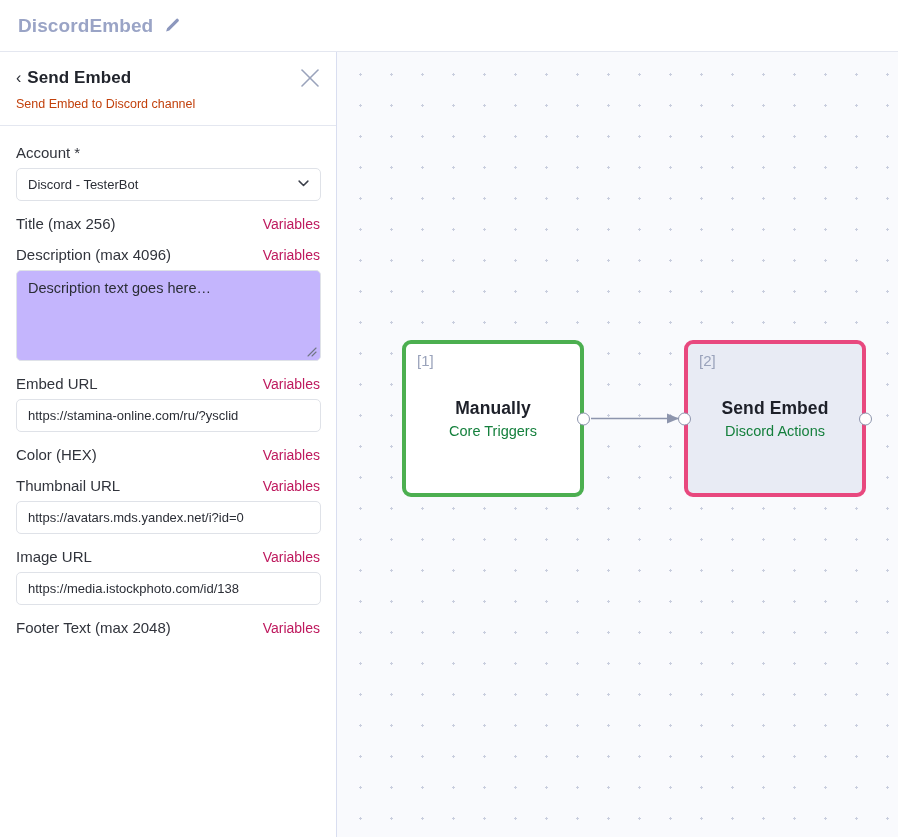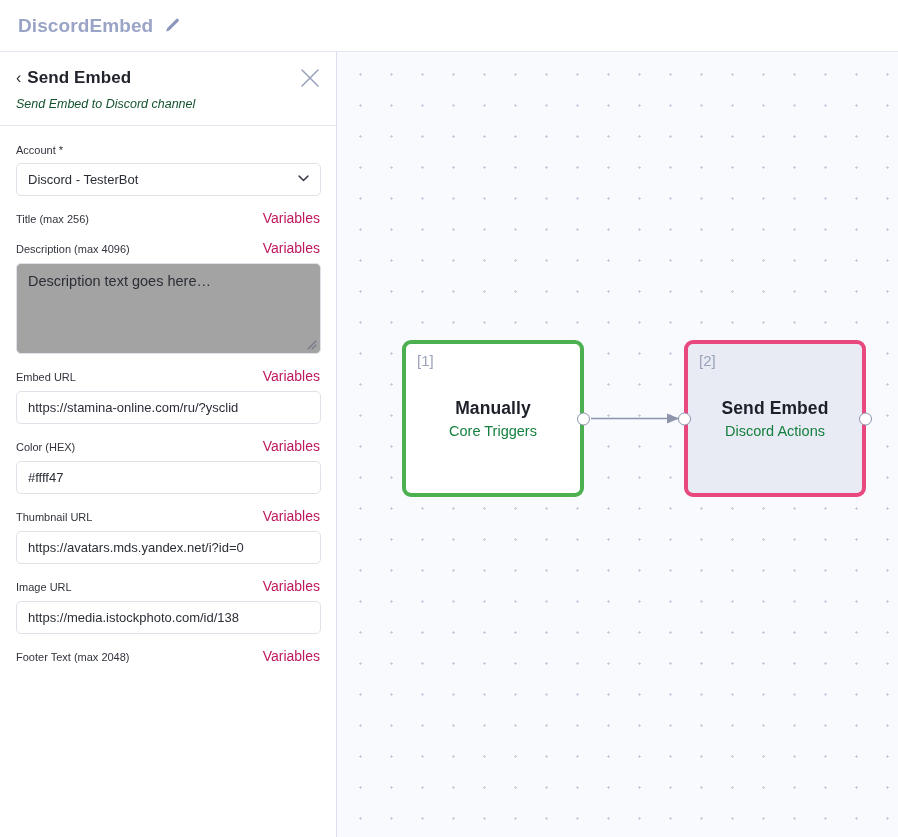--- a/index.html
+++ b/index.html
@@ -64,22 +64,21 @@
   }
   .panel-title {
     font-size: 17px;
     font-weight: 700;
     color: #21242c;
     letter-spacing: .1px;
   }
   .panel-sub {
     margin-top: 9px;
     font-size: 12.5px;
-    color: #14532d;
-    font-style: italic;
+    color: #c2410c;
   }
   .close-x {
     position: absolute;
     top: 14px;
     right: 14px;
     width: 24px; height: 24px;
     cursor: pointer;
   }
 
   .form {
@@ -88,21 +87,21 @@
     flex: 1;
   }
   .field { margin-bottom: 14px; }
   .field-label-row {
     display: flex;
     align-items: baseline;
     justify-content: space-between;
     margin-bottom: 7px;
   }
   .field-label {
-    font-size: 11px;
+    font-size: 15px;
     color: #31343c;
   }
   .variables-link {
     font-size: 14px;
     color: #be185d;
     cursor: pointer;
   }
   .input {
     width: 305px;
     height: 33px;
@@ -124,21 +123,21 @@
     position: absolute;
     right: 10px; top: 50%;
     transform: translateY(-50%);
     pointer-events: none;
   }
   .textarea {
     width: 305px;
     height: 91px;
     border: 1px solid #dfe2e8;
     border-radius: 5px;
-    background: #a3a3a3;
+    background: #c4b5fd;
     font-size: 14.5px;
     color: #2b2e36;
     padding: 9px 11px;
     position: relative;
     overflow: hidden;
   }
   .resize-grip {
     position: absolute;
     right: 3px; bottom: 3px;
     width: 13px; height: 13px;
@@ -288,21 +287,20 @@
             <span class="variables-link">Variables</span>
           </div>
           <div class="input">https://stamina-online.com/ru/?ysclid</div>
         </div>
 
         <div class="field">
           <div class="field-label-row">
             <span class="field-label">Color (HEX)</span>
             <span class="variables-link">Variables</span>
           </div>
-          <div class="input">#ffff47</div>
         </div>
 
         <div class="field">
           <div class="field-label-row">
             <span class="field-label">Thumbnail URL</span>
             <span class="variables-link">Variables</span>
           </div>
           <div class="input">https://avatars.mds.yandex.net/i?id=0</div>
         </div>
 

